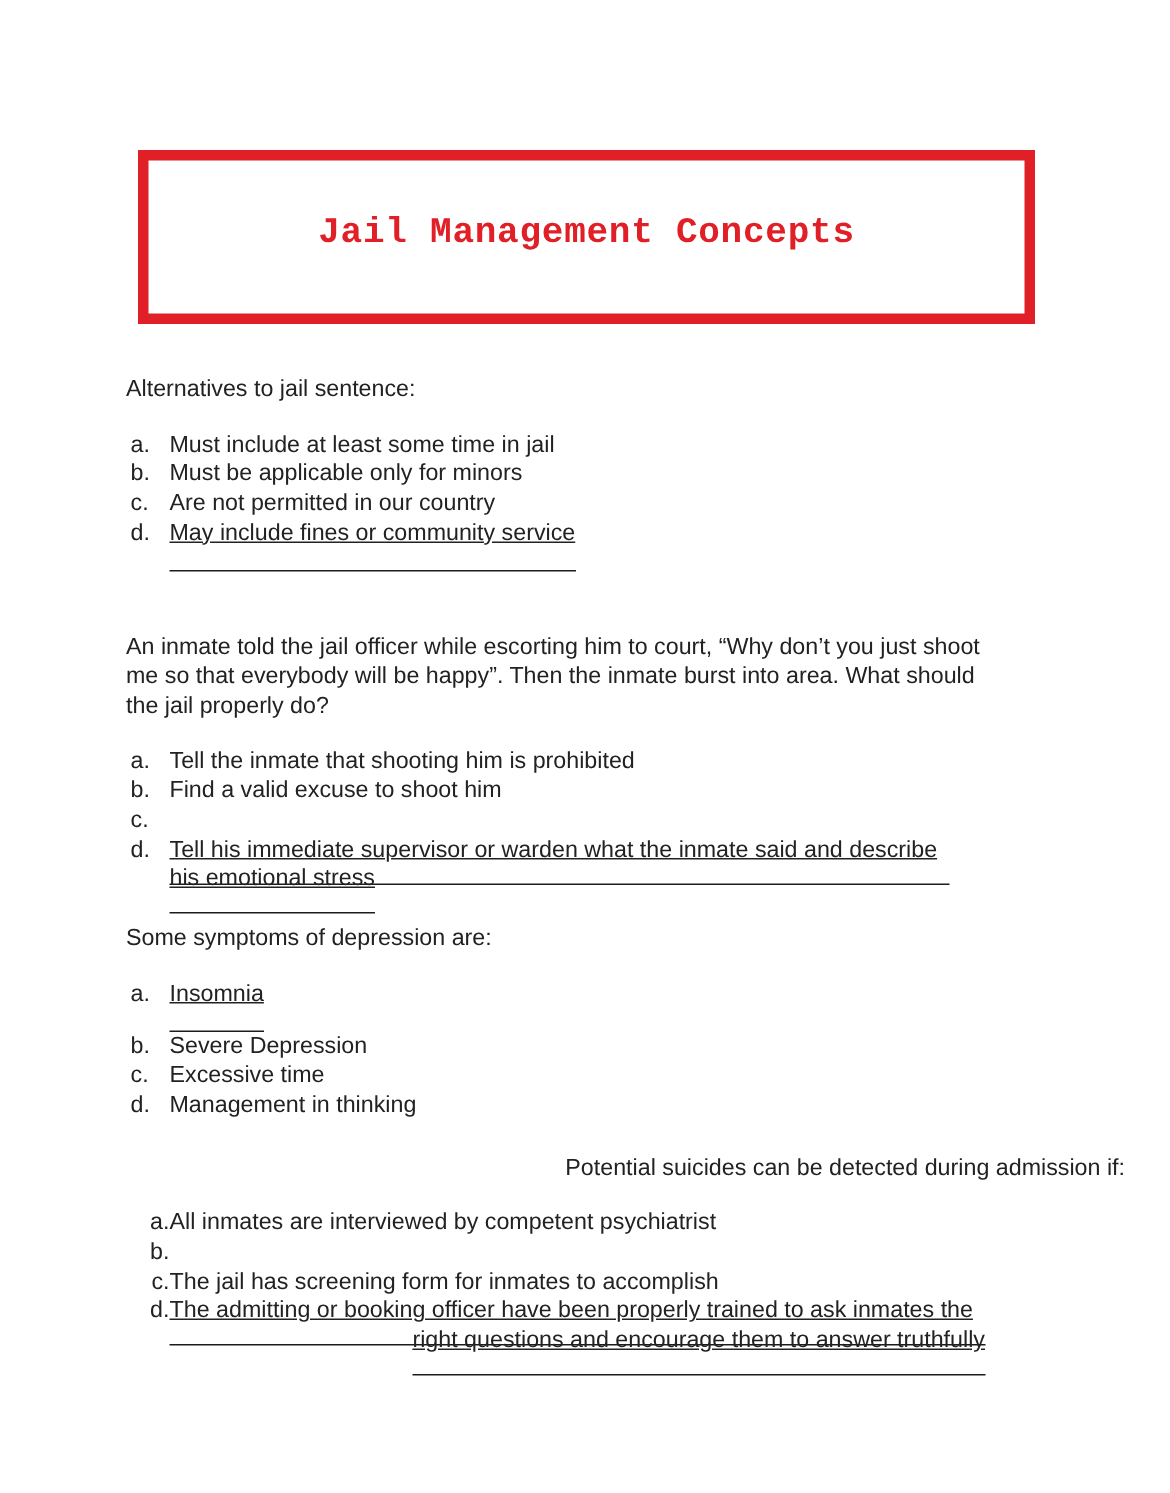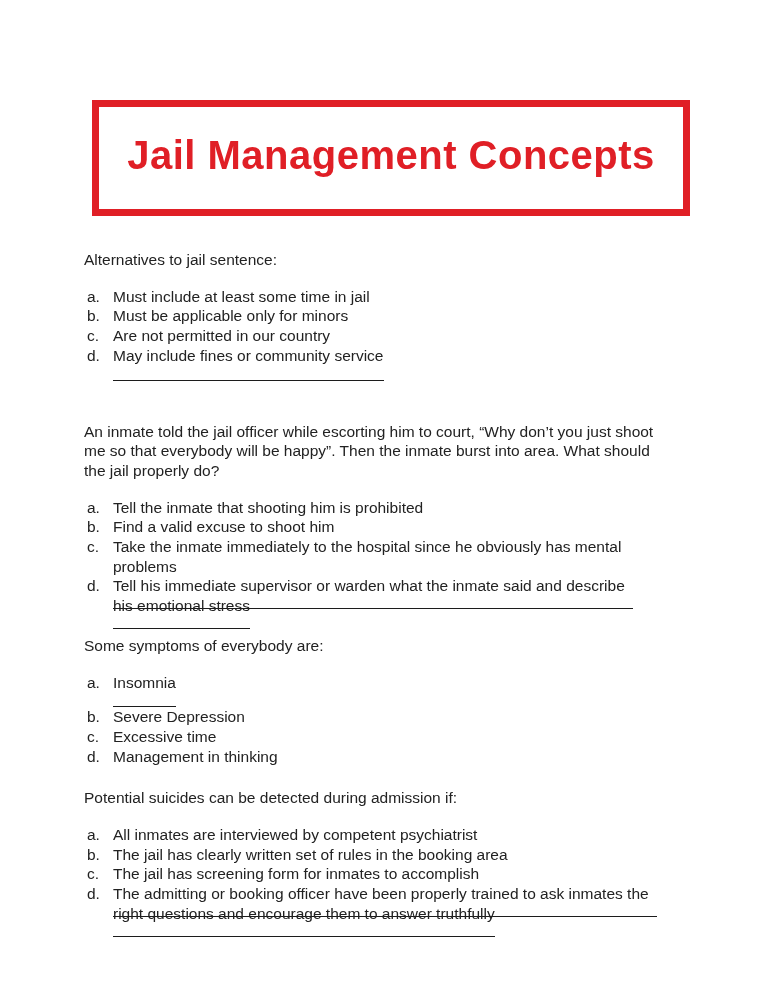--- a/index.html
+++ b/index.html
@@ -12,41 +12,42 @@
     color: var(--ink);
     overflow: hidden;
   }
   .title-box {
     margin: 100px 0 0 92px;
     width: 598px; height: 116px;
     border: 7px solid var(--accent);
     display: flex; align-items: center; justify-content: center;
   }
   .title-text {
-    font-family: Liberation Sans, sans-serif;
+    font-family: Liberation Mono, monospace;
     font-weight: bold;
-    font-size: 40px;
+    font-size: 24px;
     letter-spacing: 0.5px;
     color: var(--accent);
     white-space: nowrap;
     transform: translateY(-2px);
   }
   .content { margin: 34px 30px 0 84px; }
   .q2 { margin-top: 41px; }
   .q3 { margin-top: 20px; }
-  .q4 { margin-top: 22px; }
+  .q4 { margin-top: 22px; text-align: right; }
   .prompt { margin: 0 0 17px 0; }
   .pline { white-space: nowrap; }
   .opts { margin: 0; }
   .opt { display: flex; }
   .letter { flex: 0 0 26px; margin-left: 3px; }
   .otext { white-space: nowrap; }
   .u {
     border-bottom: 1.5px solid #1c1c1c;
     padding-bottom: 14px;
+    text-decoration: underline;
   }
   .ext { padding-right: 8px; }
 </style>
 </head>
 <body>
 
 <div>
 
   <div class="title-box">
     <div class="title-text">Jail Management Concepts</div>
@@ -88,32 +89,31 @@
         <div class="opt">
           <span class="letter">a.</span>
           <span class="otext">Tell the inmate that shooting him is prohibited</span>
         </div>
         <div class="opt">
           <span class="letter">b.</span>
           <span class="otext">Find a valid excuse to shoot him</span>
         </div>
         <div class="opt">
           <span class="letter">c.</span>
-          <span class="otext"><span>Take the inmate immediately to the hospital since he obviously has mental</span><br><span>problems</span></span>
         </div>
         <div class="opt">
           <span class="letter">d.</span>
           <span class="otext"><span class="u ext">Tell his immediate supervisor or warden what the inmate said and describe</span><br><span class="u">his emotional stress</span></span>
         </div>
       </div>
     </section>
 
     <section class="q q3">
       <div class="prompt">
-        <div class="pline">Some symptoms of everybody are:</div>
+        <div class="pline">Some symptoms of depression are:</div>
       </div>
       <div class="opts">
         <div class="opt">
           <span class="letter">a.</span>
           <span class="otext u">Insomnia</span>
         </div>
         <div class="opt">
           <span class="letter">b.</span>
           <span class="otext">Severe Depression</span>
         </div>
@@ -132,21 +132,20 @@
       <div class="prompt">
         <div class="pline">Potential suicides can be detected during admission if:</div>
       </div>
       <div class="opts">
         <div class="opt">
           <span class="letter">a.</span>
           <span class="otext">All inmates are interviewed by competent psychiatrist</span>
         </div>
         <div class="opt">
           <span class="letter">b.</span>
-          <span class="otext">The jail has clearly written set of rules in the booking area</span>
         </div>
         <div class="opt">
           <span class="letter">c.</span>
           <span class="otext">The jail has screening form for inmates to accomplish</span>
         </div>
         <div class="opt">
           <span class="letter">d.</span>
           <span class="otext"><span class="u ext">The admitting or booking officer have been properly trained to ask inmates the</span><br><span class="u">right questions and encourage them to answer truthfully</span></span>
         </div>
       </div>

